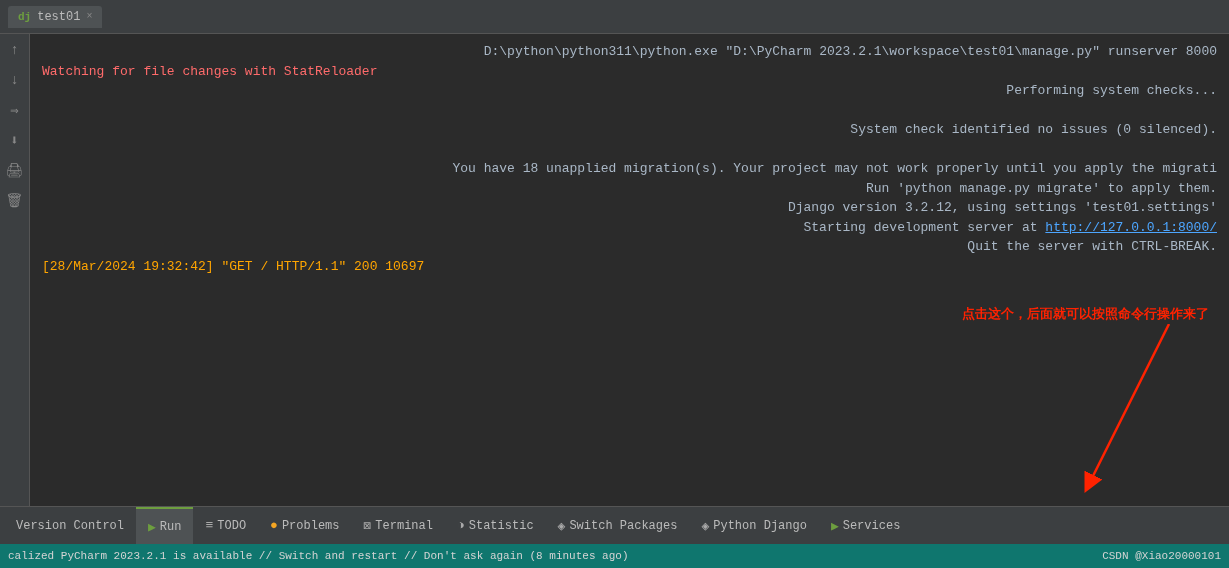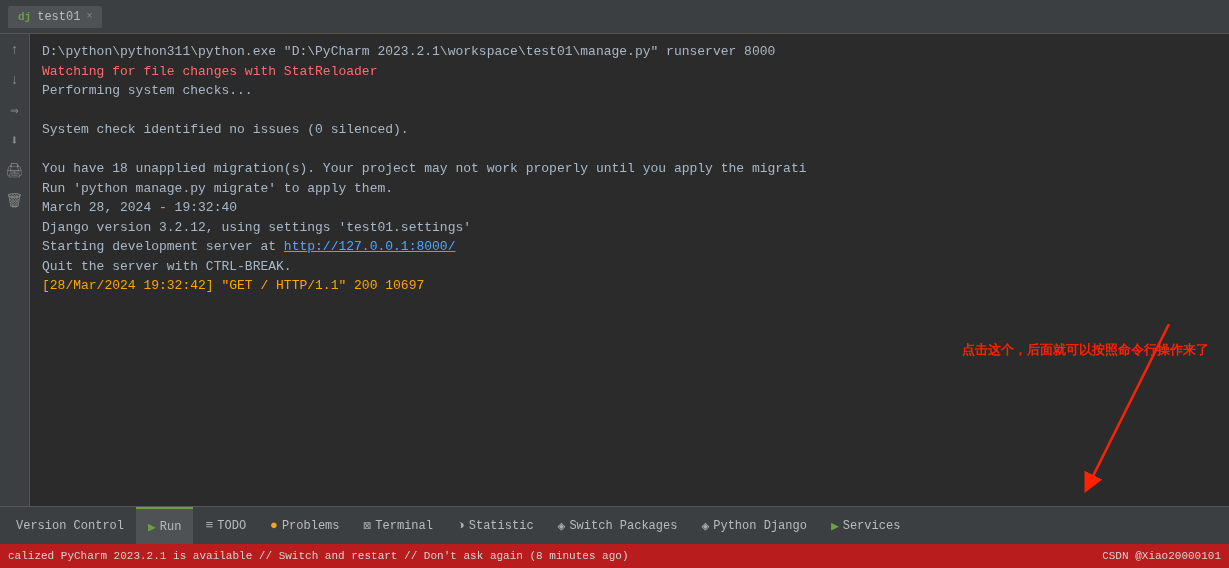--- a/index.html
+++ b/index.html
@@ -80,33 +80,32 @@
       background: #2b2b2b;
       padding: 8px 12px;
       overflow-y: auto;
       font-size: 13px;
       line-height: 1.5;
       position: relative;
     }
 
     .line { white-space: pre; color: #a9b7c6; }
     .line-red { color: #ff6b6b; }
-    .line-white { color: #a9b7c6; }
+    .line-white { color: #a9b7c6; text-align: right; }
     .line-orange { color: #ffa500; }
     .link { color: #4da6ff; text-decoration: underline; }
 
     
     .annotation {
       position: absolute;
       color: #ff2200;
       font-size: 13px;
       font-family: 'SimHei', 'Microsoft YaHei', sans-serif;
       font-weight: bold;
       pointer-events: none;
-      margin-top: 36px;
     }
     .arrow-svg {
       position: absolute;
       pointer-events: none;
     }
 
     
     .bottom-bar {
       height: 38px;
       background: #3c3f41;
@@ -137,21 +136,21 @@
     .tab-icon-problems { color: #f5a623; }
     .tab-icon-terminal { color: #aaa; }
     .tab-icon-statistic { color: #aaa; }
     .tab-icon-packages { color: #aaa; }
     .tab-icon-console { color: #aaa; }
     .tab-icon-services { color: #6d9e3f; }
 
     
     .status-bar {
       height: 24px;
-      background: #b91c1c;
+      background: #0f766e;
       display: flex;
       align-items: center;
       padding: 0 8px;
       font-size: 11px;
       color: #d4d4d4;
       flex-shrink: 0;
       justify-content: space-between;
     }
     .status-left { flex: 1; overflow: hidden; text-overflow: ellipsis; white-space: nowrap; }
     .status-right { white-space: nowrap; padding-left: 20px; }
@@ -181,21 +180,20 @@
   <div class="terminal-area">
 
     <div class="line line-white">D:\python\python311\python.exe "D:\PyCharm 2023.2.1\workspace\test01\manage.py" runserver 8000</div>
     <div class="line line-red">Watching for file changes with StatReloader</div>
     <div class="line line-white">Performing system checks...</div>
     <div class="line">&nbsp;</div>
     <div class="line line-white">System check identified no issues (0 silenced).</div>
     <div class="line">&nbsp;</div>
     <div class="line line-white">You have 18 unapplied migration(s). Your project may not work properly until you apply the migrati</div>
     <div class="line line-white">Run 'python manage.py migrate' to apply them.</div>
-    <div class="line line-white">March 28, 2024 - 19:32:40</div>
     <div class="line line-white">Django version 3.2.12, using settings 'test01.settings'</div>
     <div class="line line-white">Starting development server at <span class="link">http://127.0.0.1:8000/</span></div>
     <div class="line line-white">Quit the server with CTRL-BREAK.</div>
     <div class="line line-orange">[28/Mar/2024 19:32:42] "GET / HTTP/1.1" 200 10697</div>
 
     <div class="annotation" style="top: 270px; right: 20px; color: #ff2200; font-size: 13px;">
       点击这个，后面就可以按照命令行操作来了
     </div>
 
     <svg class="arrow-svg" style="top: 290px; right: 40px; width: 120px; height: 180px;">

